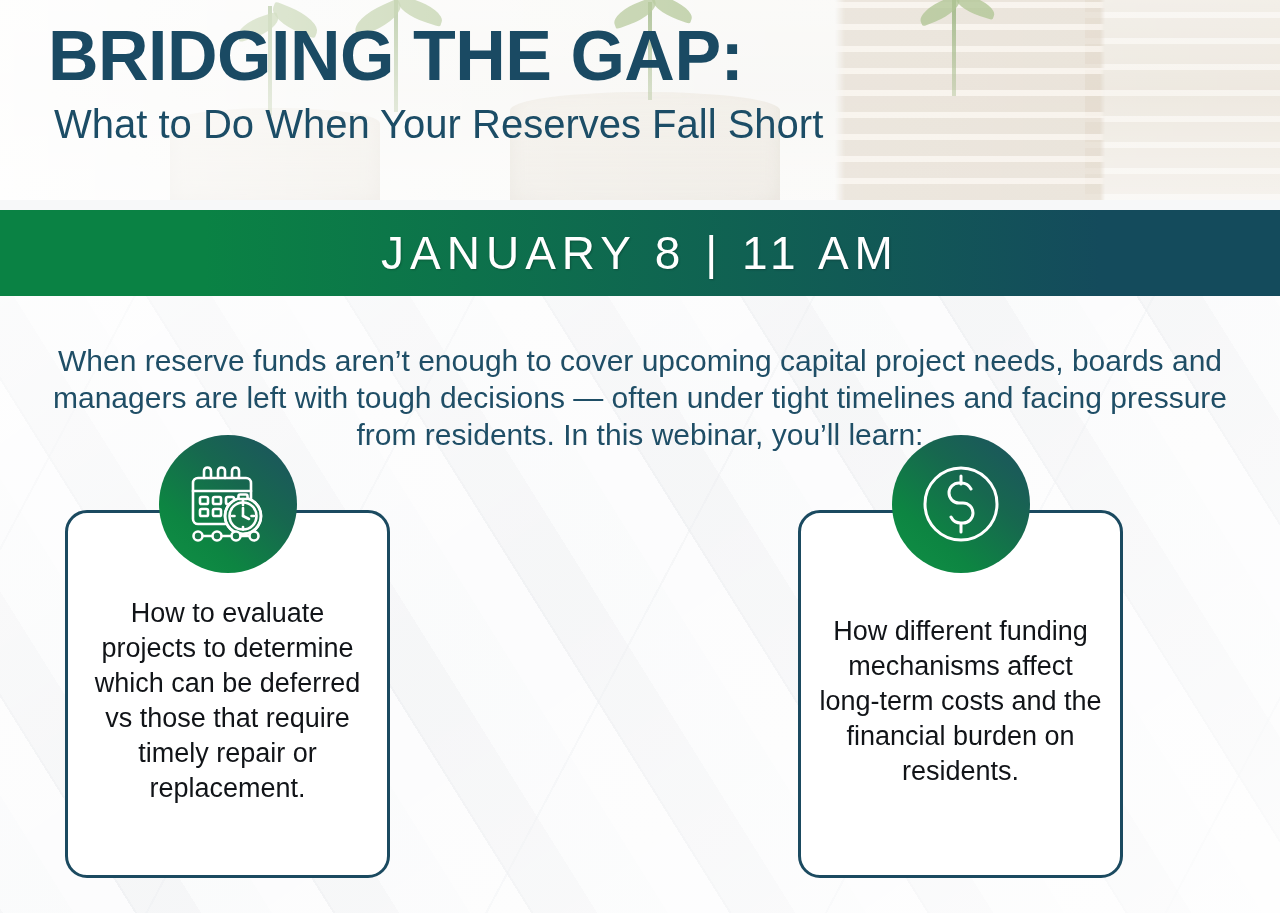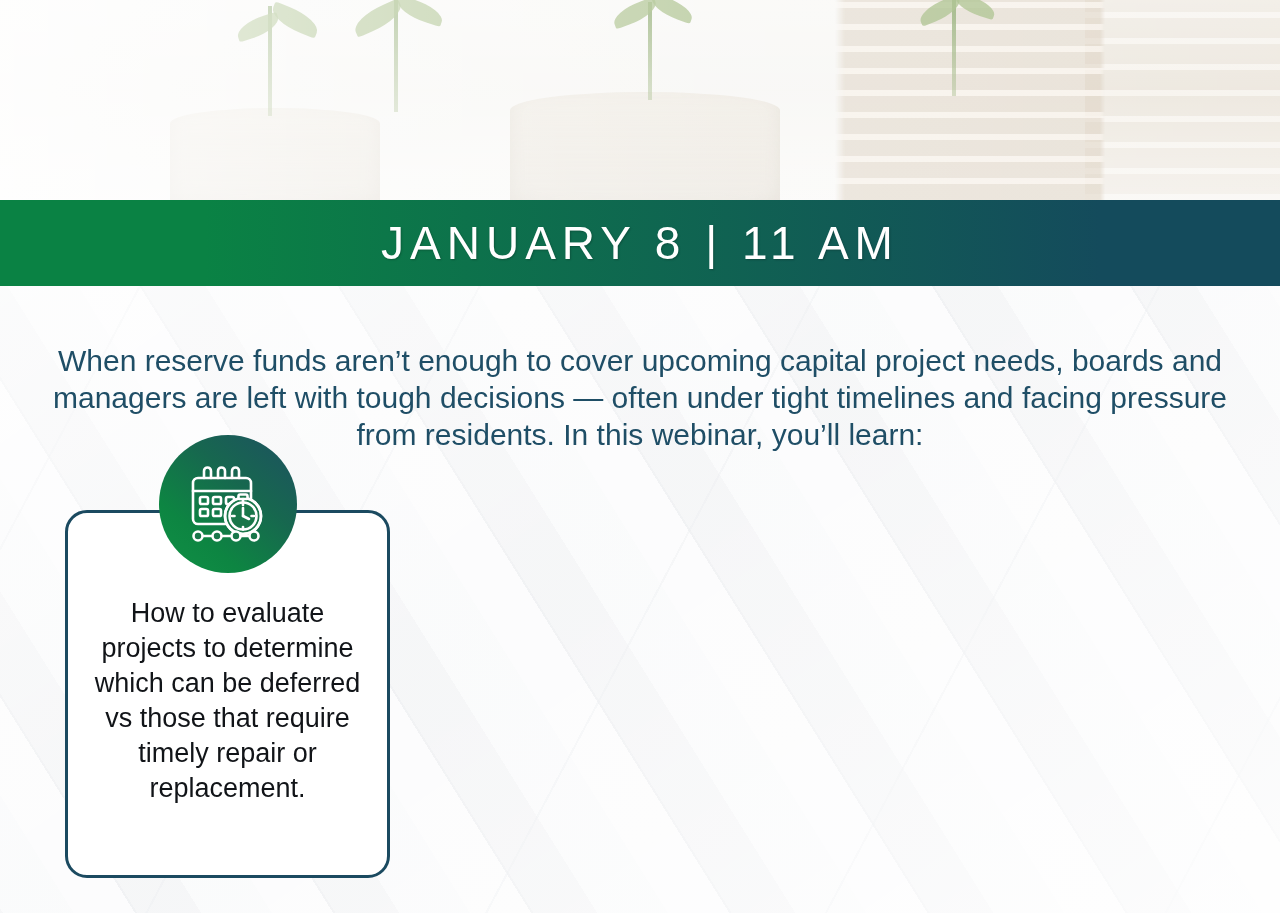--- a/index.html
+++ b/index.html
@@ -260,23 +260,27 @@
     <div class="sprout" style="left:648px; top:2px; height:98px;"></div>
     <div class="leaf" style="left:612px; top:4px; width:46px; height:18px; transform:rotate(-20deg);"></div>
     <div class="leaf" style="left:650px; top:0px; width:44px; height:17px; transform:rotate(20deg) scaleX(-1);"></div>
 
     <div class="sprout" style="left:952px; top:0px; height:96px;"></div>
     <div class="leaf" style="left:918px; top:2px; width:44px; height:17px; transform:rotate(-22deg);"></div>
     <div class="leaf" style="left:954px; top:-2px; width:42px; height:16px; transform:rotate(18deg) scaleX(-1);"></div>
 
     <div class="hero-fade"></div>
 
+    <div class="hero-text">
+      <h1 class="hero-title" style="color: rgb(26, 74, 99);">BRIDGING THE GAP:</h1>
+      <div class="hero-subtitle">What to Do When Your Reserves Fall Short</div>
+    </div>
   </div>
 
-  <div class="date-banner" style="background: linear-gradient(90deg, rgb(10, 130, 68) 0%, rgb(10, 130, 68) 16%, rgb(20, 75, 92) 86%, rgb(20, 75, 92) 100%);">
+  <div class="date-banner" style="background: linear-gradient(90deg, rgb(10, 130, 68) 0%, rgb(10, 130, 68) 16%, rgb(20, 75, 92) 86%, rgb(20, 75, 92) 100%); margin-top: 10px;">
     <span class="date-text" style="color: rgb(255, 255, 255);">JANUARY 8  |  11 AM</span>
   </div>
 
   <div class="body-area">
     <div class="diag"></div>
     <div class="diag2"></div>
     <div class="diag-wash"></div>
 
     <p class="intro" style="color: rgb(31, 78, 102);">When reserve funds aren’t enough to cover upcoming capital project needs, boards and managers are left with tough decisions — often under tight timelines and facing pressure from residents. In this webinar, you’ll learn:</p>
 
@@ -318,16 +322,36 @@
             <line x1="18" y1="80" x2="74" y2="80"></line>
             <circle cx="18" cy="80" r="4.5" fill="#19774a"></circle>
             <circle cx="37" cy="80" r="4.5" fill="#19774a"></circle>
             <circle cx="56" cy="80" r="4.5" fill="#19774a"></circle>
             <circle cx="74" cy="80" r="4.5" fill="#19774a"></circle>
           </svg>
         </div>
       </div>
 
 
+      <div class="card-wrap">
+        <div class="card" style="border-color: rgb(27, 74, 96); background: rgb(255, 255, 255);">
+          <div class="card-text" style="color: rgb(17, 20, 24);">How different funding mechanisms affect long-term costs and the financial burden on residents.</div>
+        </div>
+        <div class="icon-badge">
+          <svg width="96" height="96" viewBox="0 0 96 96" fill="none" stroke="#ffffff" stroke-width="3" stroke-linecap="round" stroke-linejoin="round" aria-hidden="true">
+            <circle cx="48" cy="48" r="36"></circle>
+            <path d="M58 33
+                     a11 11 0 0 0 -10 -6
+                     h-2
+                     a10 10 0 0 0 0 20
+                     h4
+                     a10 10 0 0 1 0 20
+                     h-2
+                     a11 11 0 0 1 -10 -6"></path>
+            <line x1="48" y1="20" x2="48" y2="28"></line>
+            <line x1="48" y1="68" x2="48" y2="76"></line>
+          </svg>
+        </div>
+      </div>
 
     </div>
   </div>
 </div>
 
 </body></html>

